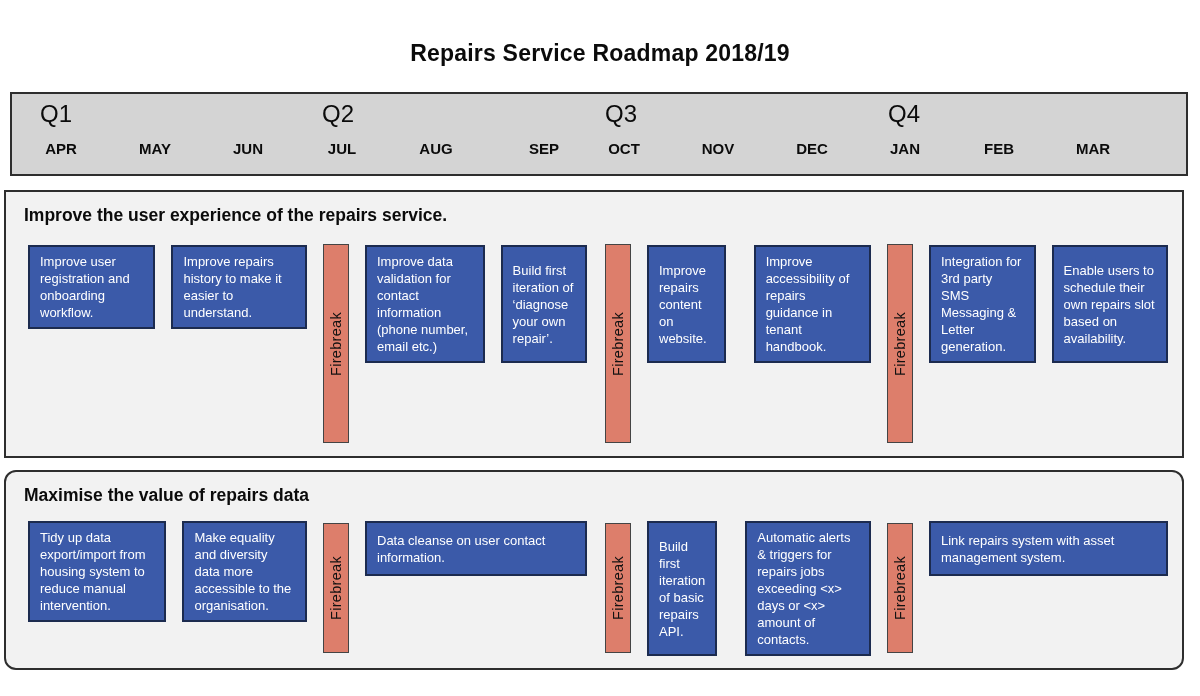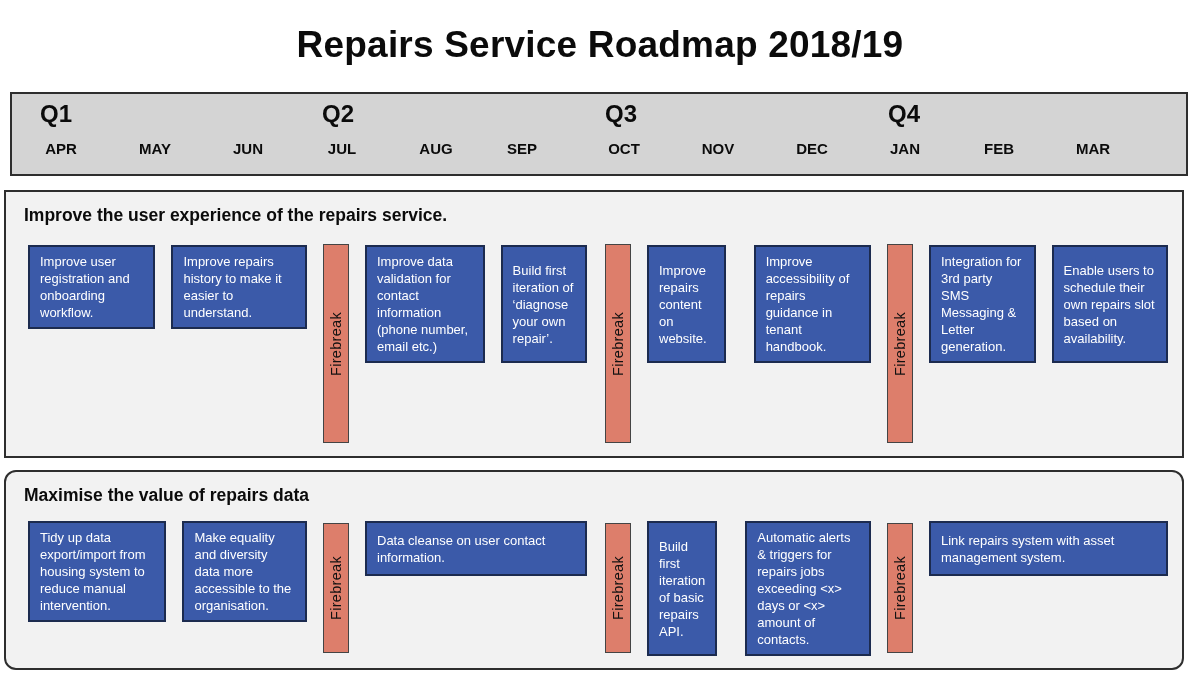--- a/index.html
+++ b/index.html
@@ -1,30 +1,30 @@
 <!DOCTYPE html>
 <html style="--card: #3B5AA9; --firebreak: #DD7E6B; --timeline_bg: #D4D4D4; --lane_bg: #F2F2F2;"><head>
 <meta charset="utf-8">
 <style>
   html,body{margin:0;padding:0;background:#fff;}
   .page{
     position:relative;width:1200px;height:696px;background:#fff;overflow:hidden;
     font-family:"Liberation Sans","DejaVu Sans",sans-serif;color:#111;
   }
   .title{
-    position:absolute;top:24px;left:0;right:0;margin:0;text-align:center;
-    font-size:37px;font-weight:bold;letter-spacing:.2px;color:#0b0b0b;
+    position:absolute;top:24px;left:0;right:0;margin:16px;text-align:center;
+    font-size:23px;font-weight:bold;letter-spacing:.2px;color:#0b0b0b;
   }
   
   .timeline{
     position:absolute;left:10px;top:92px;width:1178px;height:84px;
     background:var(--timeline_bg,#D4D4D4);border:2px solid #2e2e2e;box-sizing:border-box;
   }
   .qlabel{
-    position:absolute;top:6px;font-size:24px;font-weight:bold;color:#0b0b0b;white-space:nowrap;
+    position:absolute;top:6px;font-size:24px;font-weight:normal;color:#0b0b0b;white-space:nowrap;
   }
   .month{
     position:absolute;top:46px;transform:translateX(-50%);
     font-size:15px;font-weight:bold;color:#0b0b0b;white-space:nowrap;
   }
   
   .lane{
     position:absolute;left:4px;width:1180px;background:var(--lane_bg,#F2F2F2);
     border:2px solid #2e2e2e;box-sizing:border-box;
   }
@@ -73,21 +73,21 @@
     <span class="qlabel" style="left:28px">Q1</span>
     <span class="qlabel" style="left:310px">Q2</span>
     <span class="qlabel" style="left:593px">Q3</span>
     <span class="qlabel" style="left:876px">Q4</span>
 
     <span class="month" style="left:49px">APR</span>
     <span class="month" style="left:143px">MAY</span>
     <span class="month" style="left:236px">JUN</span>
     <span class="month" style="left:330px">JUL</span>
     <span class="month" style="left:424px">AUG</span>
-    <span class="month" style="left:510px">SEP</span>
+    <span class="month" style="left:532px">SEP</span>
     <span class="month" style="left:612px">OCT</span>
     <span class="month" style="left:706px">NOV</span>
     <span class="month" style="left:800px">DEC</span>
     <span class="month" style="left:893px">JAN</span>
     <span class="month" style="left:987px">FEB</span>
     <span class="month" style="left:1081px">MAR</span>
   </div>
 
   <section class="lane lane1">
     <h2 class="lane-heading">Improve the user experience of the repairs service.</h2>

